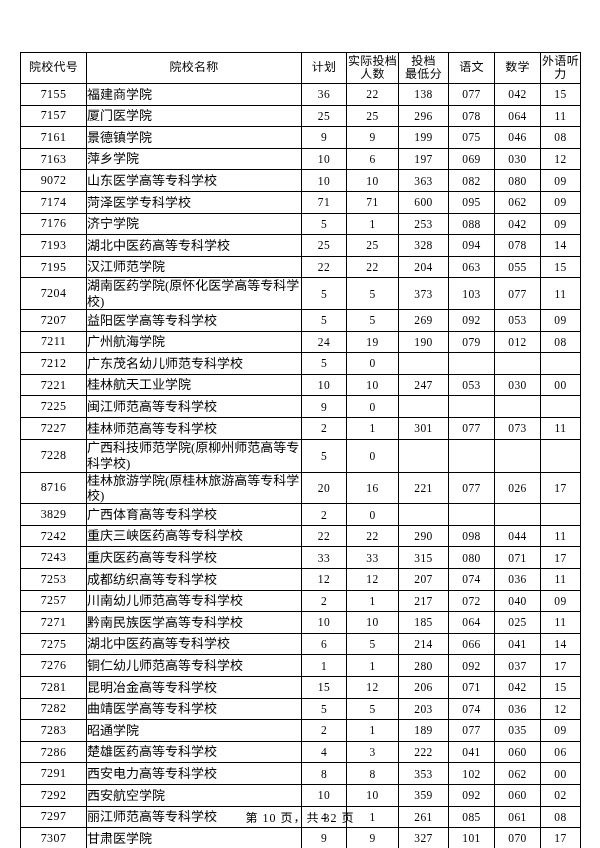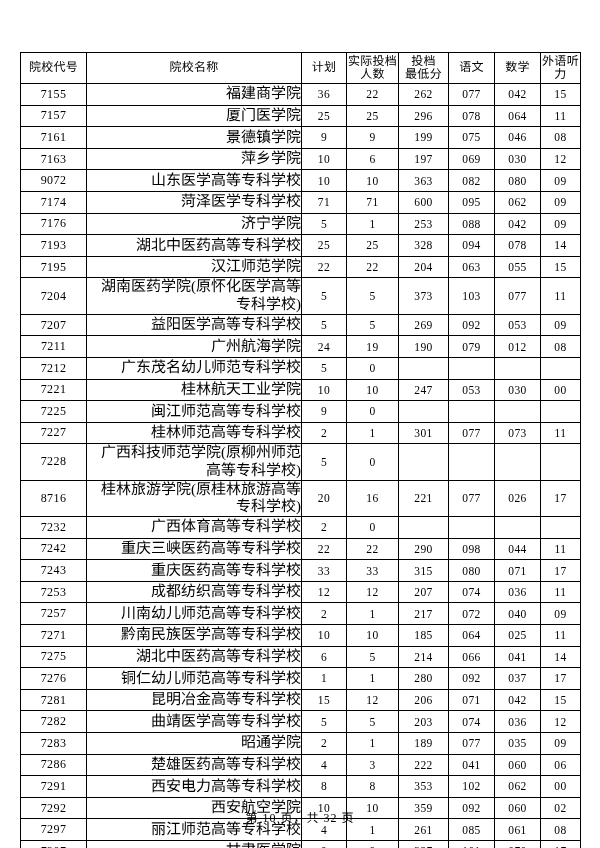--- a/index.html
+++ b/index.html
@@ -54,25 +54,25 @@
   tbody tr.tall td {
     height: 32px;
   }
   td.col-code {
     text-align: center;
     font-family: "Liberation Serif", "DejaVu Serif", serif;
     letter-spacing: 0.4px;
     font-size: 12px;
   }
   td.col-name {
-    text-align: right;
+    text-align: left;
     padding-left: 4px;
     padding-right: 3px;
     line-height: 1.18;
-    font-size: 15px;
+    font-size: 13px;
   }
   td.col-num {
     text-align: center;
     letter-spacing: 0.4px;
     font-size: 11.5px;
   }
   
   col.w-code  { width: 66px; }
   col.w-name  { width: 215px; }
   col.w-plan  { width: 45px; }
@@ -126,21 +126,21 @@
         <th><span>数学</span></th>
         <th><span>外语听力</span></th>
       </tr>
     </thead>
     <tbody id="table-body">
         <tr>
           <td class="col-code">7155</td>
           <td class="col-name">福建商学院</td>
           <td class="col-num">36</td>
           <td class="col-num">22</td>
-          <td class="col-num">262</td>
+          <td class="col-num">138</td>
           <td class="col-num">077</td>
           <td class="col-num">042</td>
           <td class="col-num">15</td>
         </tr>
         <tr>
           <td class="col-code">7157</td>
           <td class="col-name">厦门医学院</td>
           <td class="col-num">25</td>
           <td class="col-num">25</td>
           <td class="col-num">296</td>
@@ -302,21 +302,21 @@
           <td class="col-code">8716</td>
           <td class="col-name">桂林旅游学院(原桂林旅游高等专科学校)</td>
           <td class="col-num">20</td>
           <td class="col-num">16</td>
           <td class="col-num">221</td>
           <td class="col-num">077</td>
           <td class="col-num">026</td>
           <td class="col-num">17</td>
         </tr>
         <tr>
-          <td class="col-code">7232</td>
+          <td class="col-code">3829</td>
           <td class="col-name">广西体育高等专科学校</td>
           <td class="col-num">2</td>
           <td class="col-num">0</td>
           <td class="col-num"></td>
           <td class="col-num"></td>
           <td class="col-num"></td>
           <td class="col-num"></td>
         </tr>
         <tr>
           <td class="col-code">7242</td>

